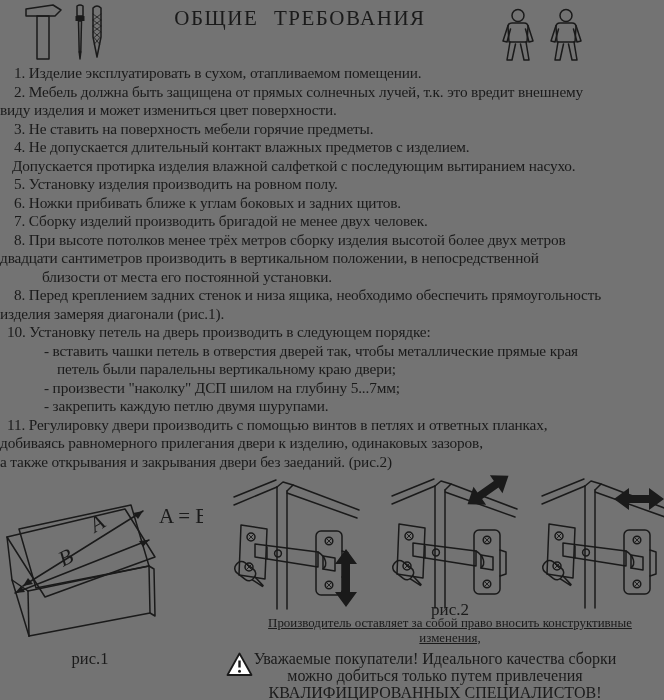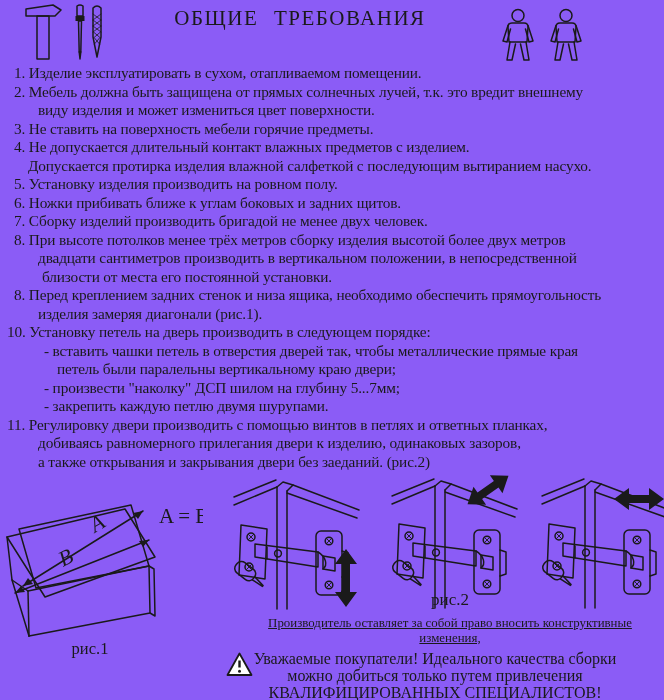--- a/index.html
+++ b/index.html
@@ -1,30 +1,30 @@
 <!DOCTYPE html>
 <html><head>
 <meta charset="utf-8">
 <style>
   html,body{margin:0;padding:0;background:#888;}
-  #page{position:relative;width:664px;height:700px;background:#8b5cf6;overflow:hidden;
+  #page{position:relative;width:664px;height:700px;background:#737373;overflow:hidden;
         font-family:"Liberation Serif",serif;color:#1a1a1a;}
   
   #title{position:absolute;left:140px;top:6px;width:320px;text-align:center;
          font-size:21px;letter-spacing:1.5px;word-spacing:9px;font-weight:500;}
   .hdr-svg{position:absolute;}
   
   #reqs{position:absolute;left:0;top:64px;width:664px;font-size:15.3px;
         line-height:18.5px;letter-spacing:-0.15px;white-space:nowrap;}
   .req-line{height:18.5px;}
-  .ind0{padding-left:14px}.ind1{padding-left:7px}.ind2{padding-left:38px}
-  .ind3{padding-left:28px}.ind4{padding-left:44px}.ind5{padding-left:57px}
+  .ind0{padding-left:14px}.ind1{padding-left:7px}.ind2{}
+  .ind3{padding-left:12px}.ind4{padding-left:44px}.ind5{padding-left:57px}
   .ind6{padding-left:42px}
   
-  .figcap{position:absolute;text-align:center;font-size:16.5px;}
+  .figcap{position:absolute;text-align:center;font-size:16.5px;margin-top:10px;}
   #fig1-cap{left:55px;top:639px;width:70px;}
   #fig2-cap{left:385px;top:590px;width:130px;font-size:17px;}
   .hinge{position:absolute;top:472px;width:130px;height:140px;}
   
   #disclaimer{position:absolute;left:242px;top:616px;width:416px;text-align:center;
               font-size:12.9px;line-height:14.6px;font-weight:500;text-decoration:underline;}
   #warning-text{position:absolute;left:237px;top:650px;width:396px;text-align:center;
                 font-size:16px;line-height:17px;}
   #warn-tri{position:absolute;left:226px;top:652px;}
   .ink{stroke:#1a1a1a;fill:none;stroke-width:1.5;stroke-linejoin:round;stroke-linecap:round;}

